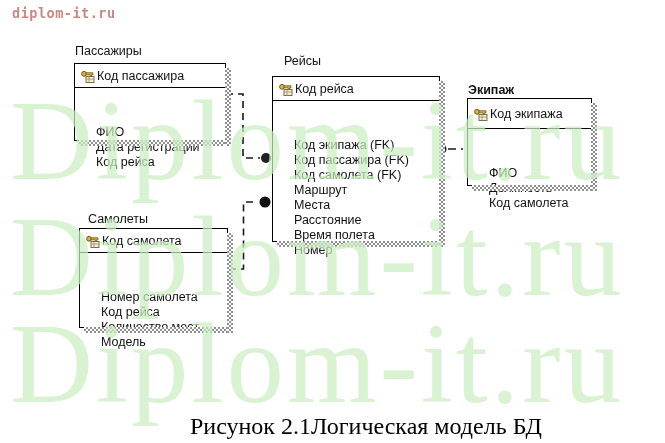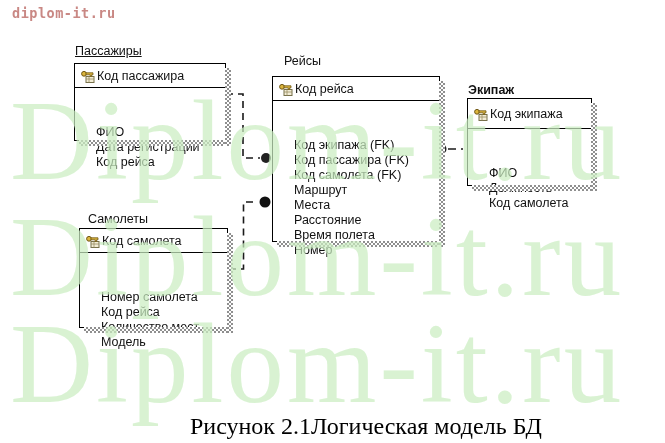--- a/index.html
+++ b/index.html
@@ -66,21 +66,21 @@
       <path d="M229,269 H243.5 V202 H257" stroke-dasharray="7,5"></path>
       <circle cx="265" cy="202" r="5.5" fill="#111" stroke="none"></circle>
     </g>
     <g stroke="#1a1a1a" stroke-width="1.6" fill="none">
       <path d="M448,149 H463" stroke-dasharray="8,5"></path>
       <circle cx="441.5" cy="149" r="5" fill="#222" stroke="none"></circle>
     </g>
   </svg>
 
   <div class="entity" style="left:74px;top:63px;">
-    <div class="e-title" style="top:-19px;text-decoration:underline;">Пассажиры</div>
+    <div class="e-title" style="top:-19px;">Пассажиры</div>
     <div class="e-box" style="width:152px;height:78px;">
       <div class="e-head">
         <span class="key-ic">
           <svg width="14" height="13" viewBox="0 0 14 13">
             <rect x="5" y="6.5" width="8" height="6" fill="#f2ecd4" stroke="#77704a" stroke-width="1"></rect>
             <line x1="5" y1="9" x2="13" y2="9" stroke="#9a9164" stroke-width="0.8"></line>
             <line x1="8" y1="6.5" x2="8" y2="12.5" stroke="#9a9164" stroke-width="0.8"></line>
             <circle cx="3" cy="3.8" r="2.4" fill="#dcb63e" stroke="#6e5512" stroke-width="1"></circle>
             <path d="M5 2.8 L12 2.8 L12 4.8 L10.6 4.8 L10.6 6.4 L9.2 6.4 L9.2 4.8 L5 4.8 Z" fill="#dcb63e" stroke="#6e5512" stroke-width="0.8"></path>
           </svg>

